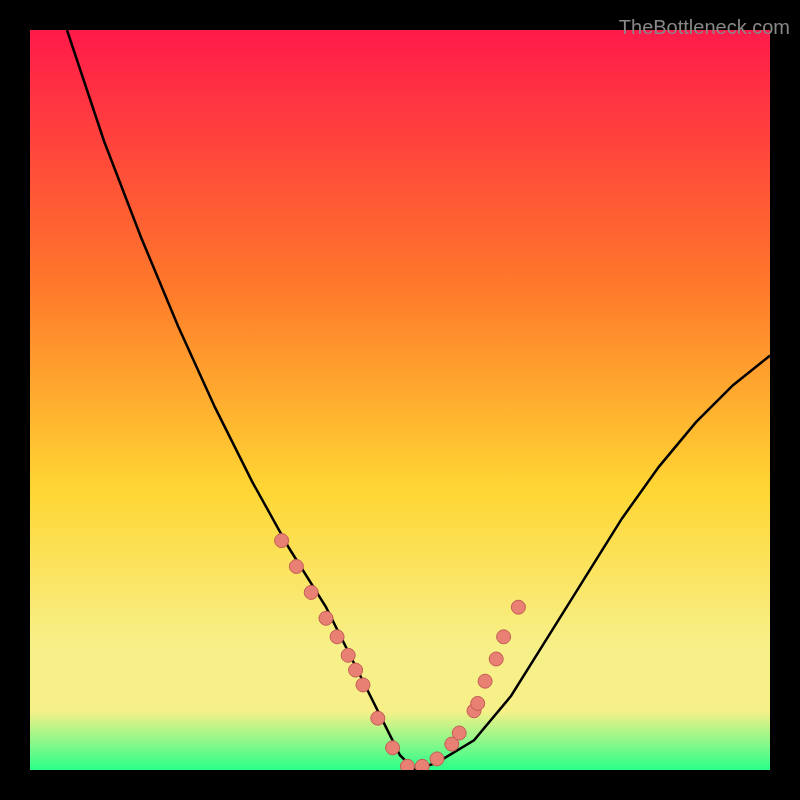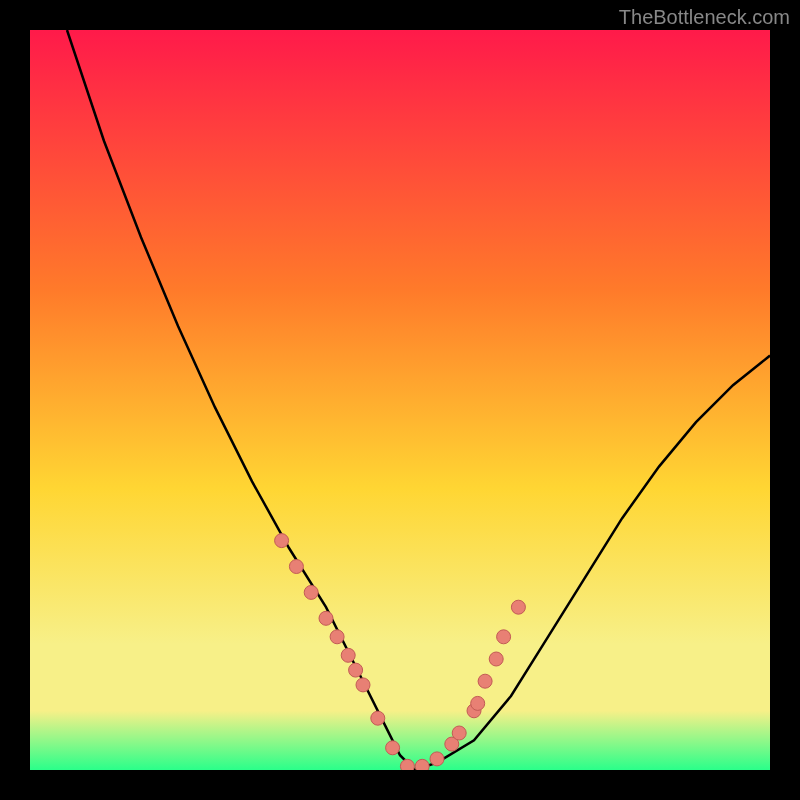--- a/index.html
+++ b/index.html
@@ -1,17 +1,17 @@
 <!DOCTYPE html>
 <html><head>
 <meta charset="utf-8">
 <style>
   * { margin: 0; padding: 0; box-sizing: border-box; }
   body { width: 800px; height: 800px; background: #000; position: relative; overflow: hidden; }
-  .watermark { position: absolute; top: 6px; right: 10px; color: #888; font-family: Arial, sans-serif; font-size: 20px; font-weight: 500; z-index: 10; }
+  .watermark { position: absolute; top: 16px; right: 10px; color: #888; font-family: Arial, sans-serif; font-size: 20px; font-weight: 500; z-index: 10; }
   .plot-area { position: absolute; left: 30px; top: 30px; width: 740px; height: 740px; }
   .gradient-bg { width: 100%; height: 100%; position: absolute; }
   svg.curve { position: absolute; top: 0; left: 0; width: 100%; height: 100%; }
 </style>
 </head>
 <body>
 
 <div class="watermark">TheBottleneck.com</div>
 
 <div class="plot-area">

